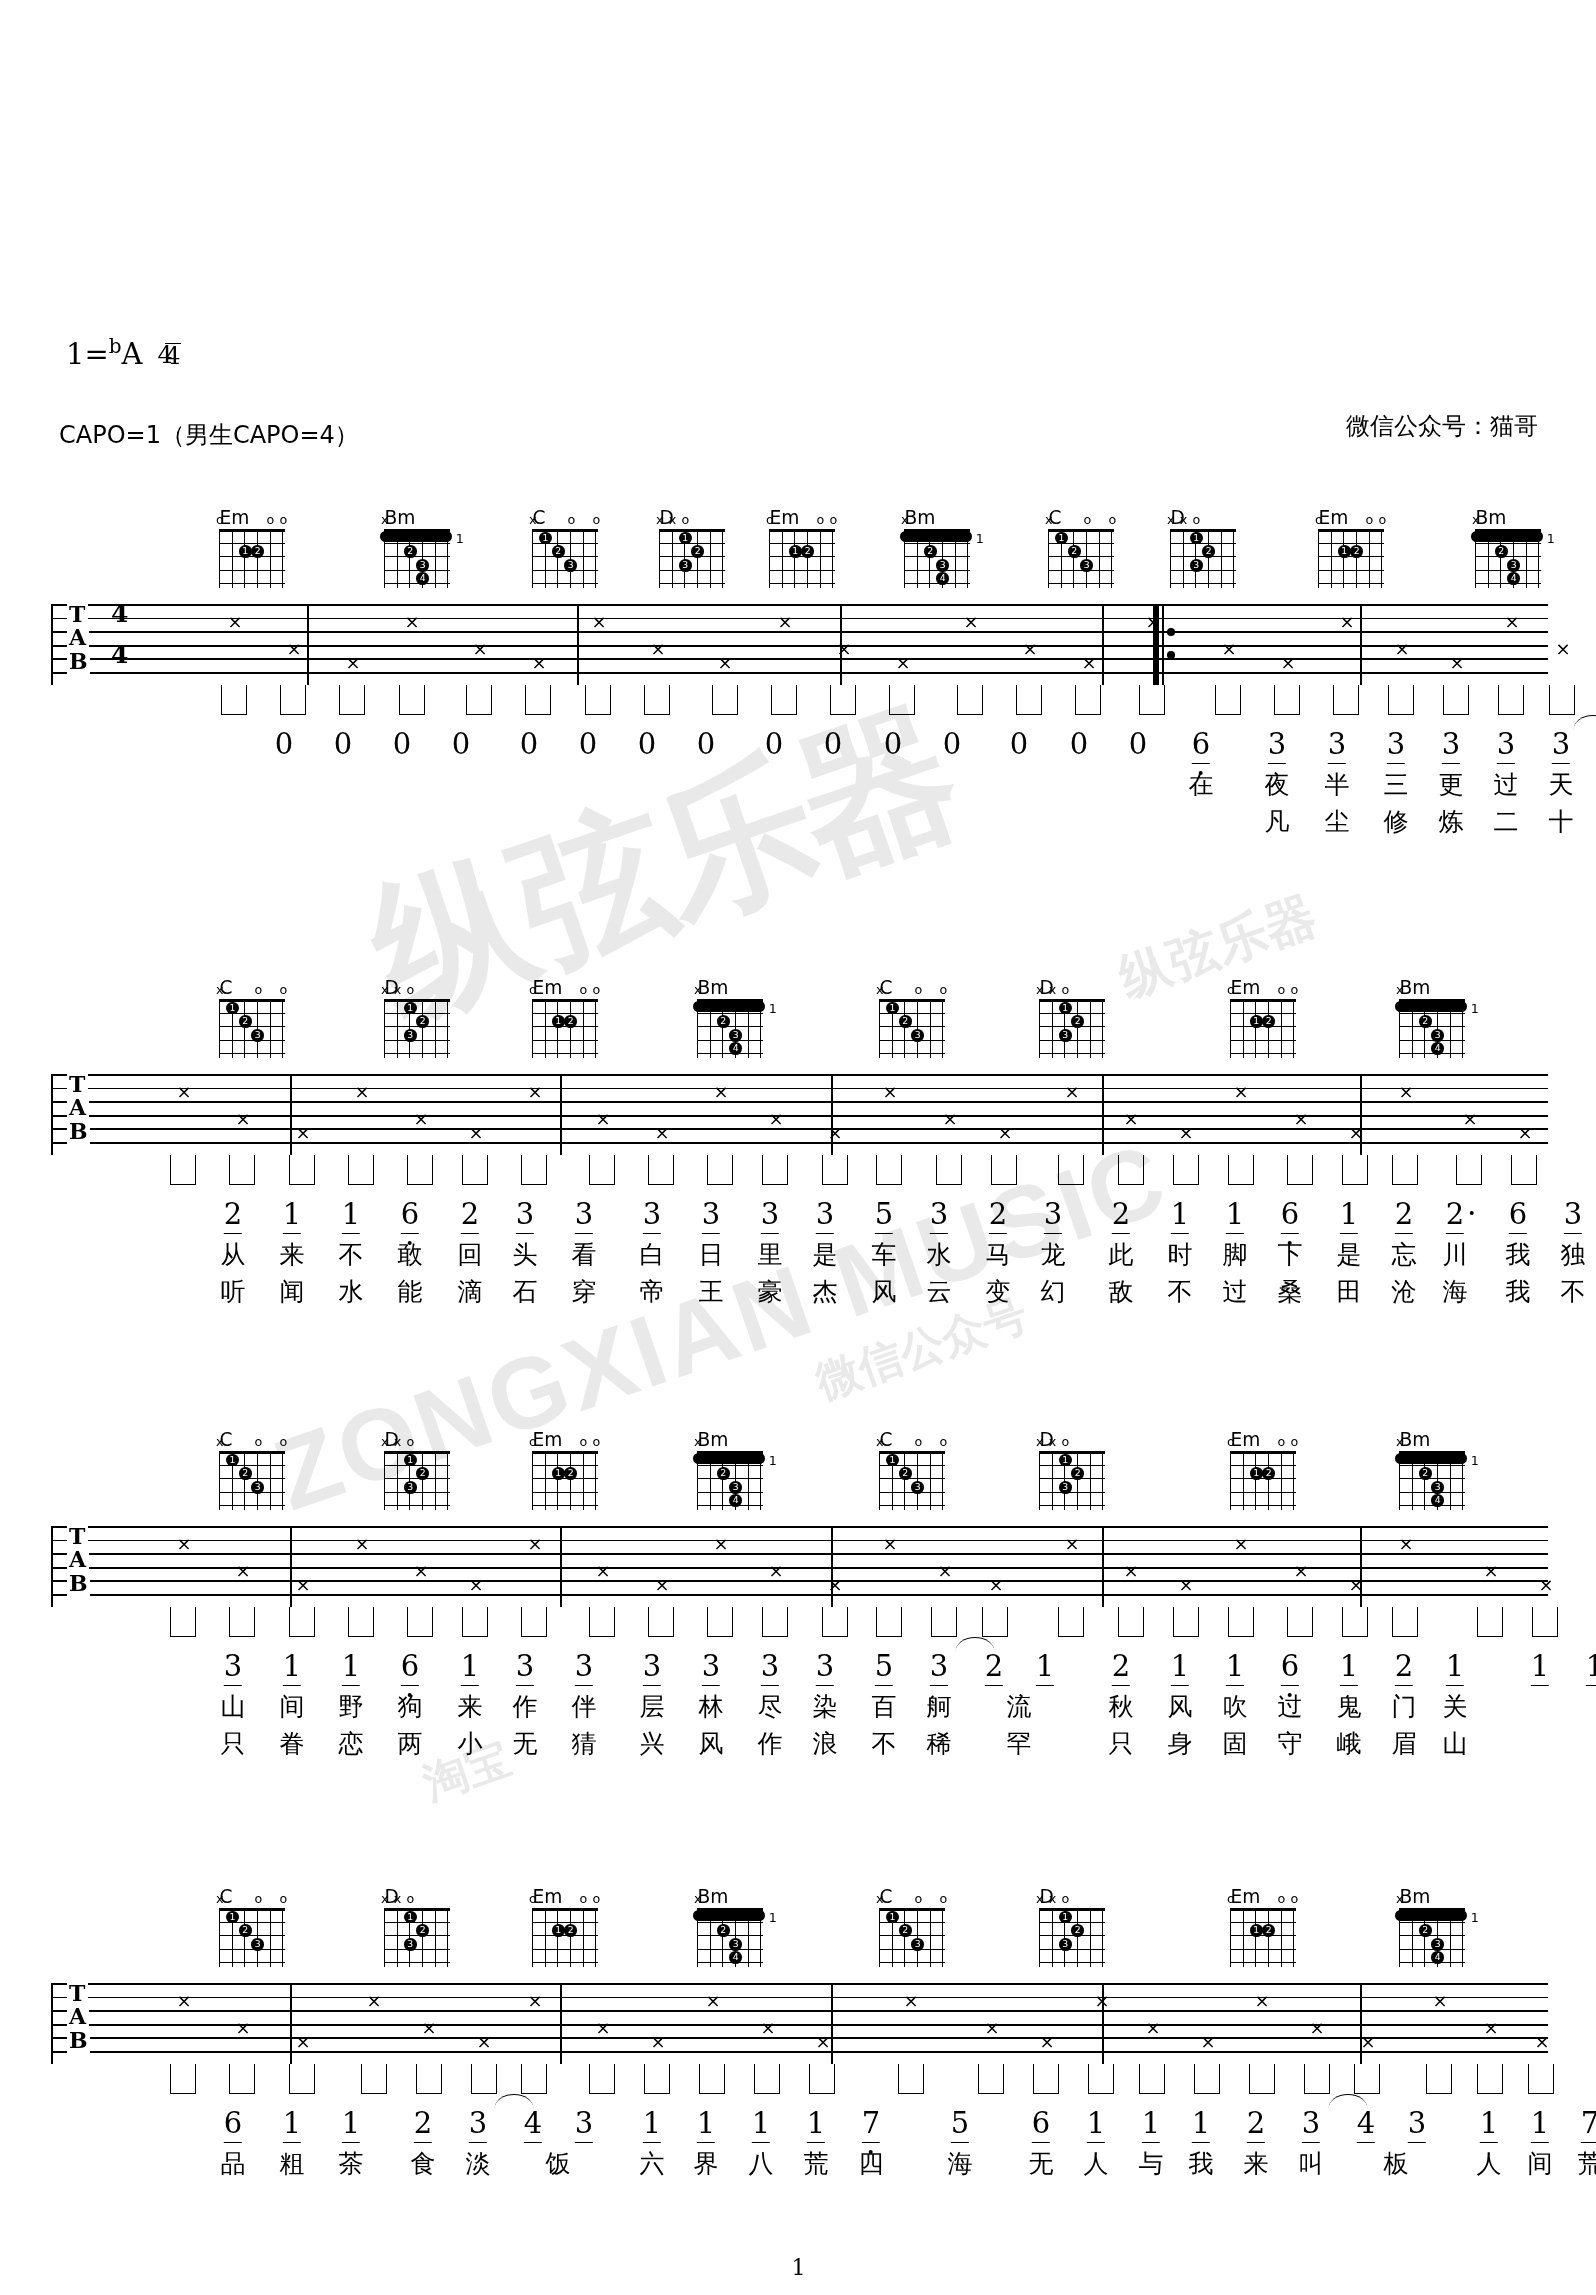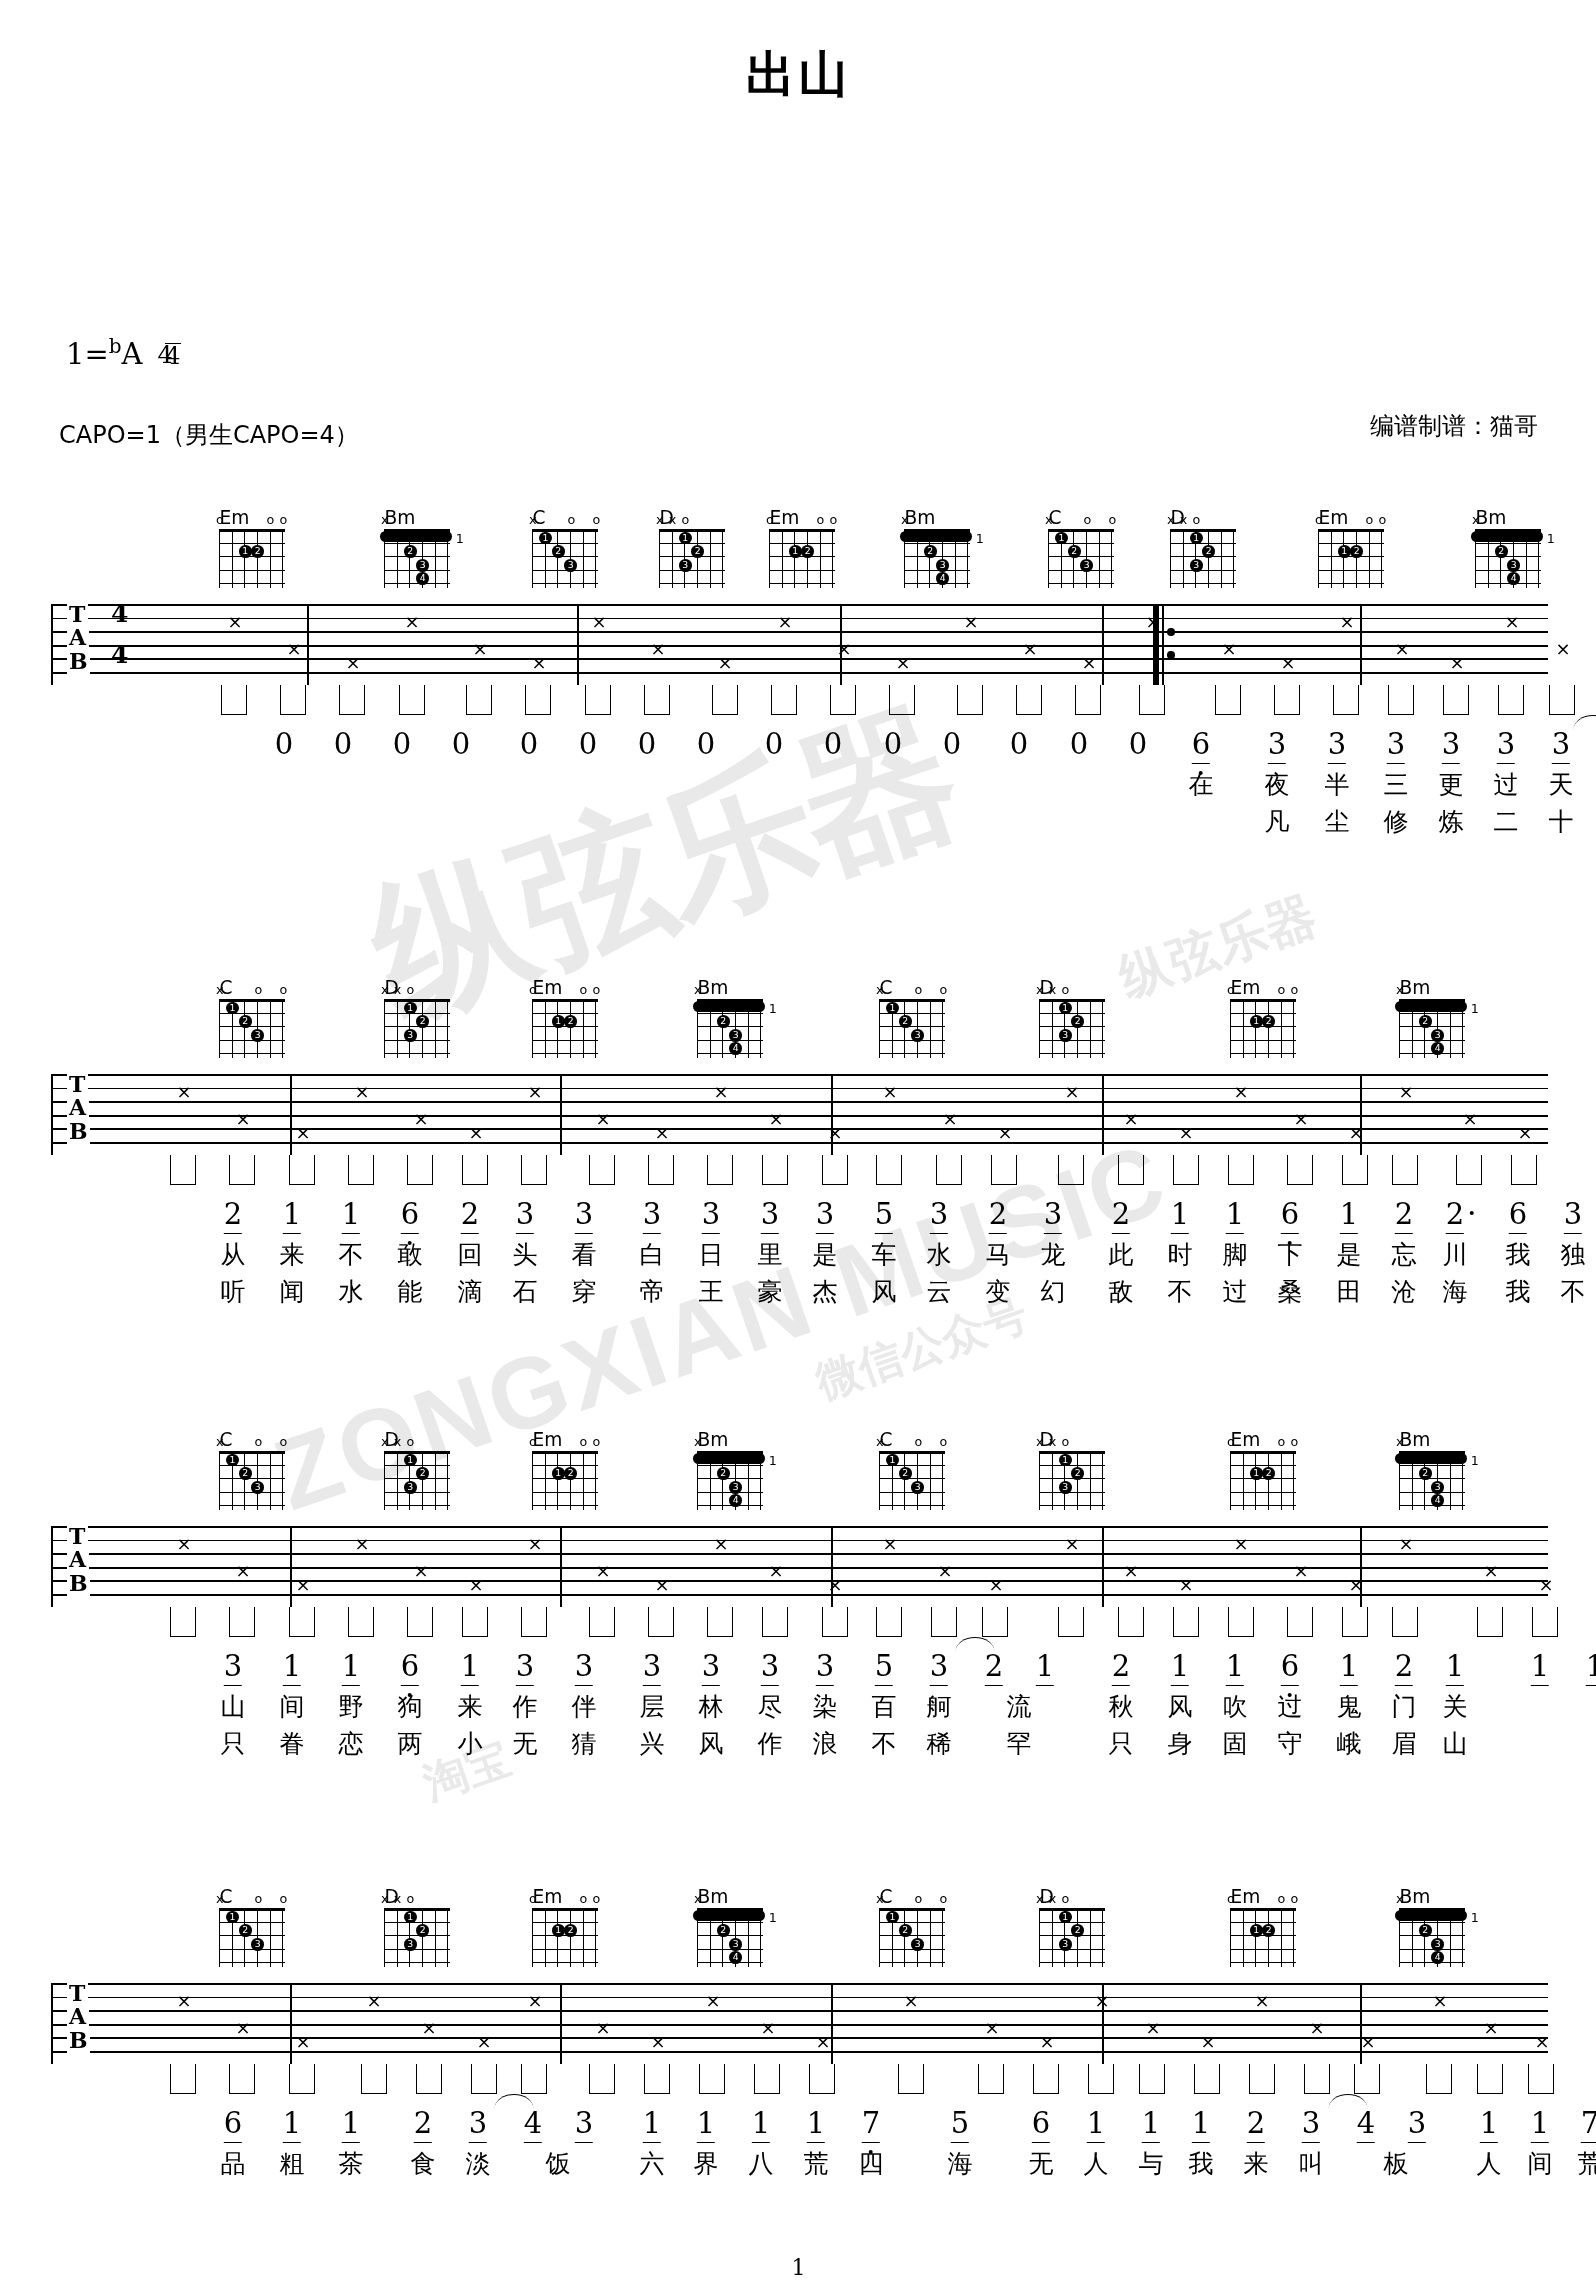--- a/index.html
+++ b/index.html
@@ -67,31 +67,30 @@
   .lyr{position:relative;height:37px;font-family:"DejaVu Sans",sans-serif;font-size:25px;}
   .lyr span{position:absolute;transform:translateX(-50%);white-space:nowrap;}
 
   .pagenum{position:absolute;bottom:15px;left:0;width:100%;text-align:center;font-size:22px;font-family:"DejaVu Serif",serif;}
 </style>
 </head>
 <body>
 
 <div class="sheet">
 
-  <div class="title">出山</div>
 
   <div class="keyblock">
     <span>1=</span><span class="flat">b</span><span>A</span>
     <span class="ts">
       <span class="num">4</span>
       <span class="den">4</span>
     </span>
   </div>
   <div class="capo">CAPO=1（男生CAPO=4）</div>
-  <div class="credit">编谱制谱：猫哥</div>
+  <div class="credit">微信公众号：猫哥</div>
 
   <div class="wm wm1">纵弦乐器</div>
   <div class="wm wm2">ZONGXIAN MUSIC</div>
   <div class="wm wm3">纵弦乐器</div>
   <div class="wm wm4">微信公众号</div>
   <div class="wm wm5">淘宝</div>
 
   <div id="systems-host">
       <div class="system" style="top: 507px;">
         <div class="chords">

